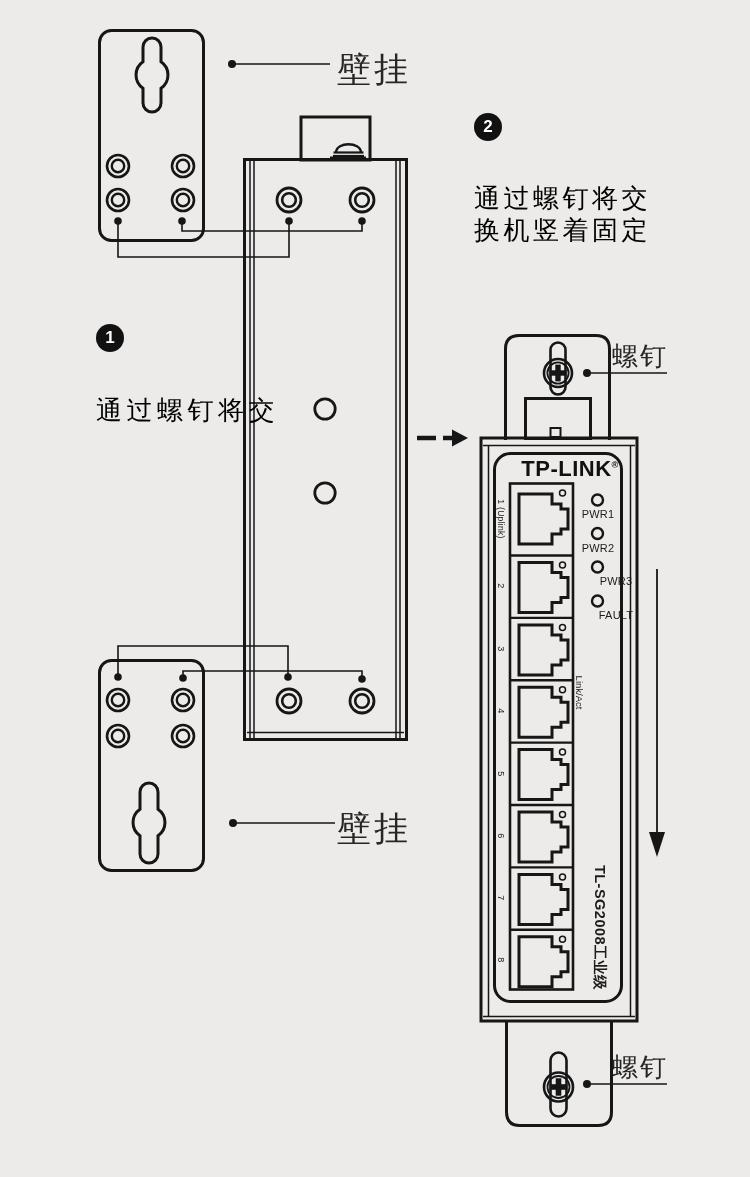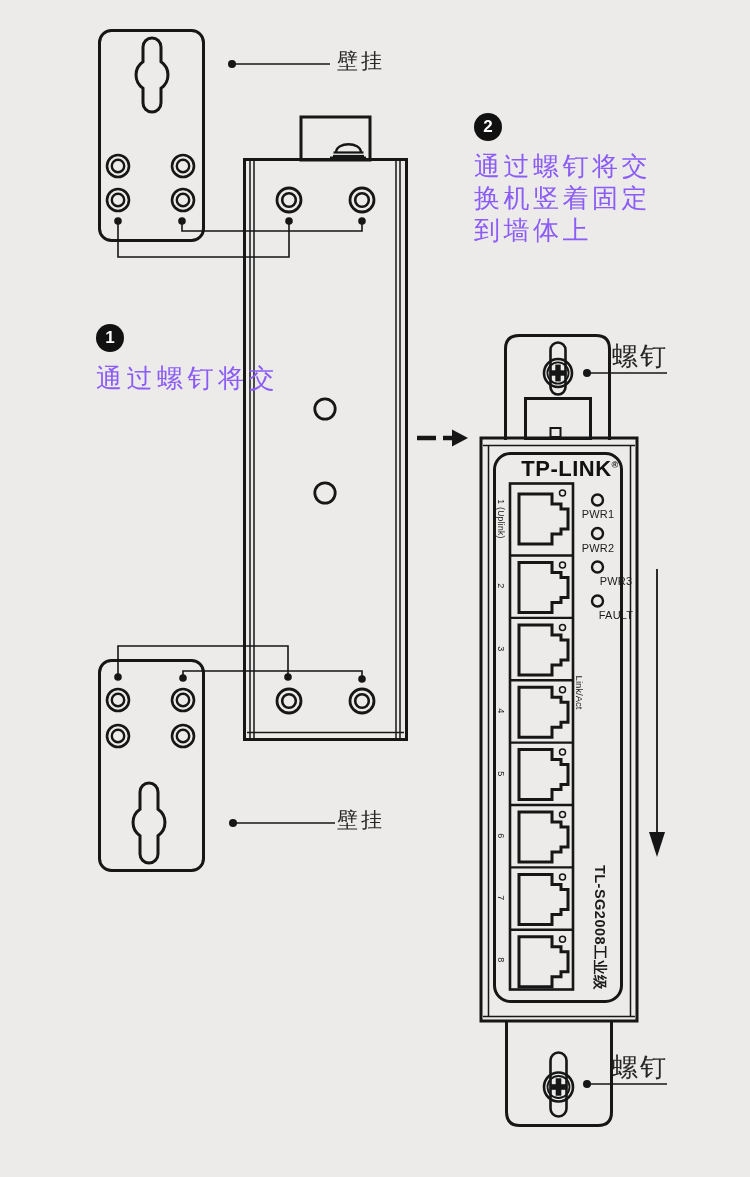--- a/index.html
+++ b/index.html
@@ -12,22 +12,22 @@
     overflow:hidden;
   }
   .art{position:absolute;left:0;top:0;}
   .txt{position:absolute;white-space:nowrap;}
   .step-badge{
     position:absolute;width:28px;height:28px;border-radius:50%;
     background:#111111;color:#ffffff;
     display:flex;align-items:center;justify-content:center;
     font-size:17px;font-weight:bold;
   }
-  .step-text{font-size:26px;line-height:32px;letter-spacing:4.5px;color:#8b5cf6;}
-  .callout{font-size:21px;letter-spacing:3px;color:#262626;}
+  .step-text{font-size:26px;line-height:32px;letter-spacing:4.5px;color:#000000;margin-top:32px;}
+  .callout{font-size:34px;letter-spacing:3px;color:#262626;}
   .brand{
     position:absolute;left:494px;top:456px;width:152px;
     text-align:center;font-size:22px;font-weight:800;letter-spacing:0.5px;color:#111;
   }
   .brand sup{font-size:9px;font-weight:700;vertical-align:super;}
   .vwrap{position:absolute;display:flex;align-items:center;justify-content:center;overflow:visible;}
   .vwrap > span{display:block;white-space:nowrap;transform:rotate(90deg);color:#1c1c1c;}
   .port-label > span{font-size:9px;letter-spacing:0.3px;}
   .linkact > span{font-size:9.5px;}
   .model > span{font-size:14.5px;font-weight:600;letter-spacing:0.5px;}
@@ -222,21 +222,20 @@
   <div class="txt step-text" style="left:96px;top:362px;">
     <div>通过螺钉将交</div>
   </div>
 
   <div class="step-badge" style="left:474px;top:113px;">
     <span>2</span>
   </div>
   <div class="txt step-text" style="left:474px;top:150px;letter-spacing:3.5px;">
     <div>通过螺钉将交</div>
     <div>换机竖着固定</div>
-    <div>到墙体上</div>
   </div>
 
   <div class="txt callout" style="left:337px;top:47px;">壁挂</div>
   <div class="txt callout" style="left:337px;top:806px;">壁挂</div>
   <div class="txt callout" style="left:612px;top:339px;font-size:26px;letter-spacing:2px;">螺钉</div>
   <div class="txt callout" style="left:612px;top:1050px;font-size:26px;letter-spacing:2px;">螺钉</div>
 
   <div class="brand"><span>TP-LINK</span><sup>®</sup></div>
 
   <div class="vwrap port-label" style="left:493px;top:483px;width:16px;height:72px;">

